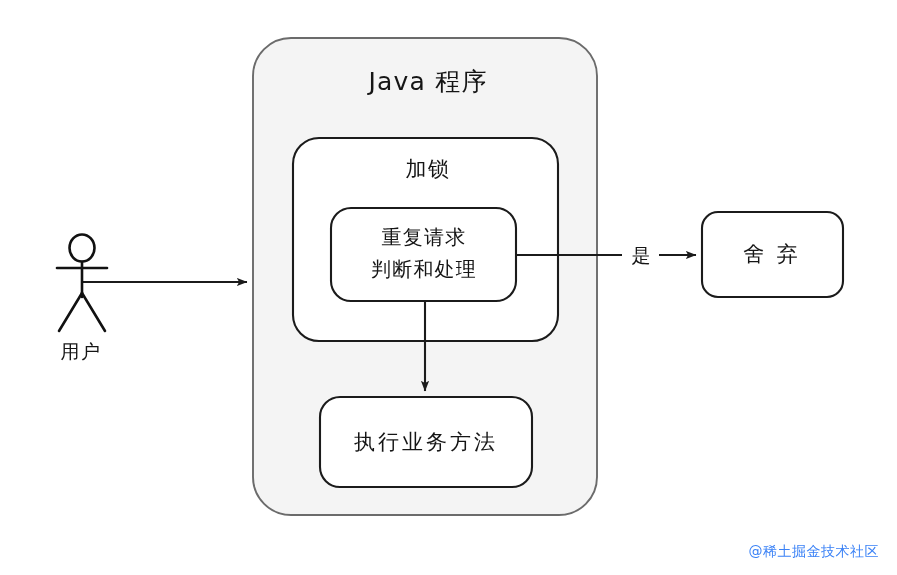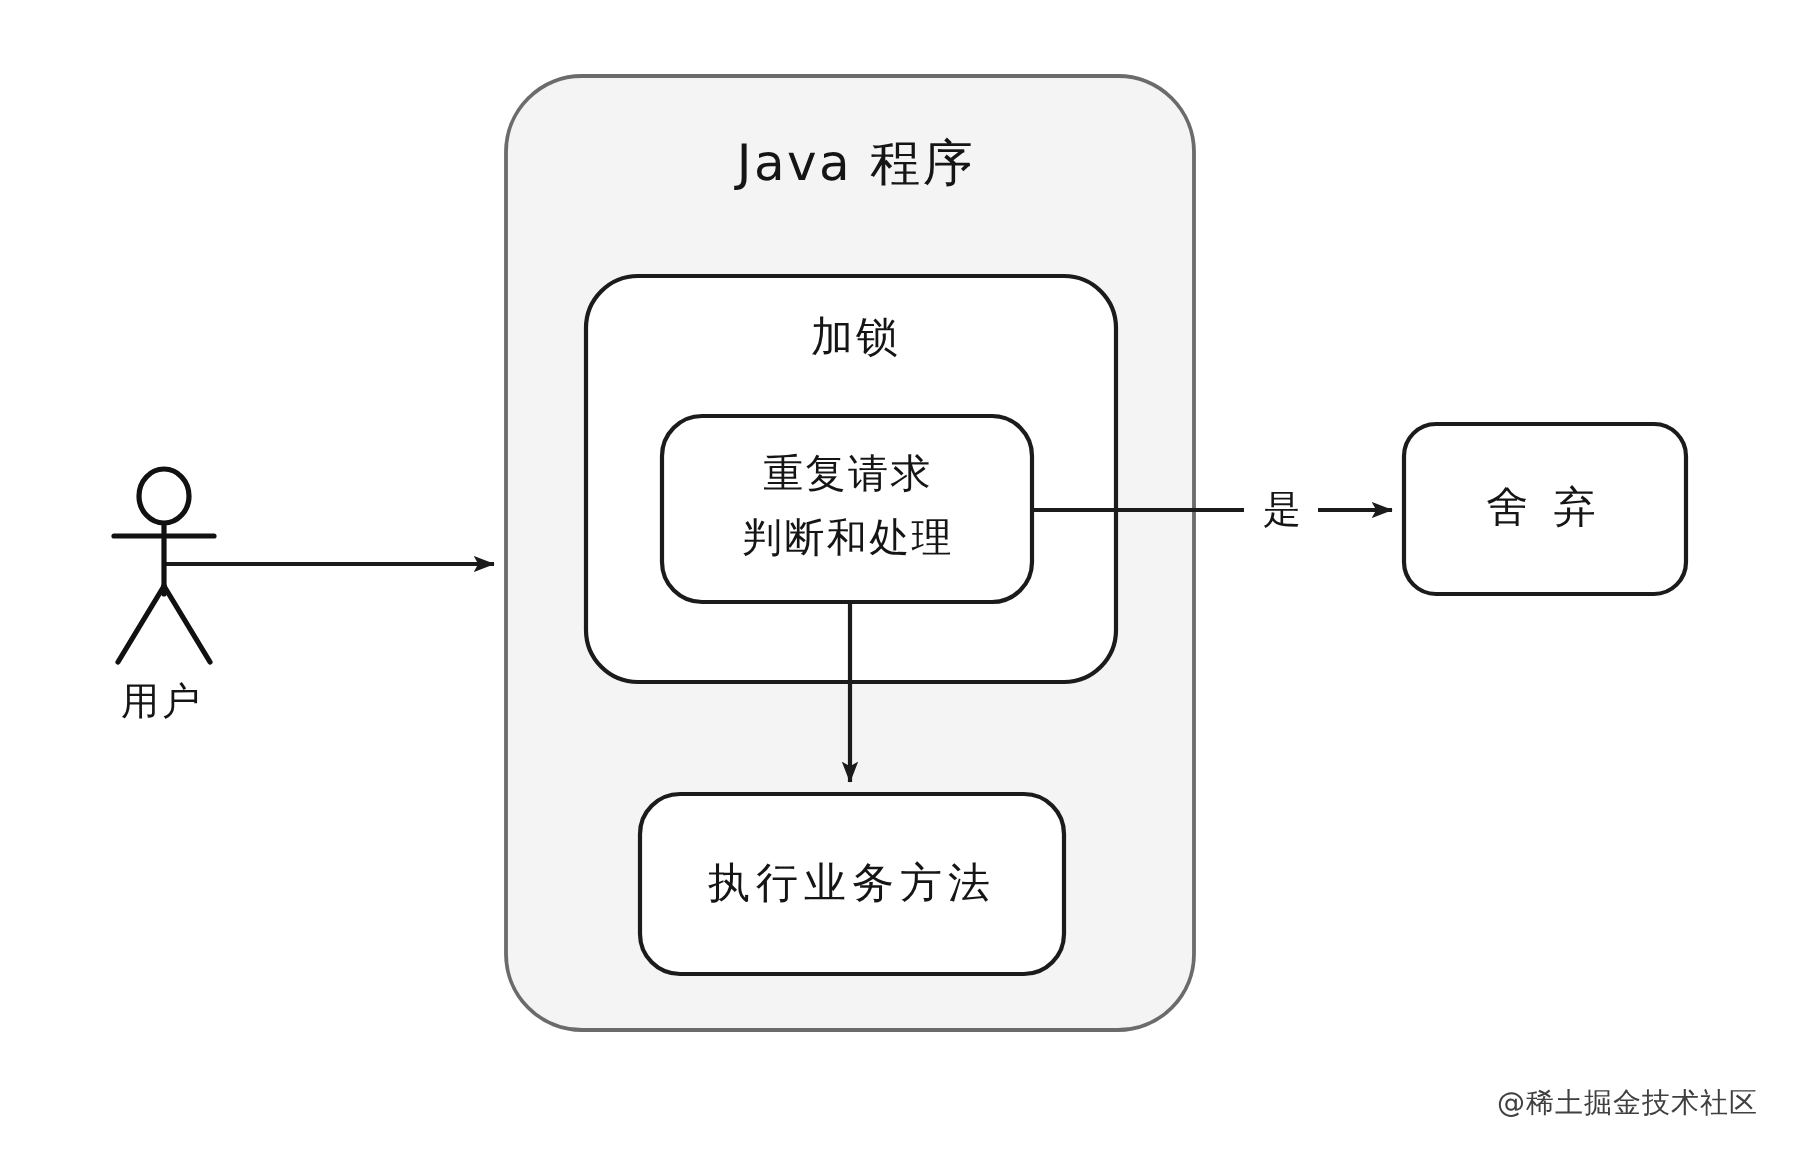--- a/index.html
+++ b/index.html
@@ -86,21 +86,21 @@
     letter-spacing: 1.5px;
   }
   .label-edge {
     font-size: 19px;
   }
   .watermark {
     position: absolute;
     right: 18px;
     bottom: 14px;
     font-size: 14px;
-    color: #404040;
+    color: #3b82f6;
     font-family: "DejaVu Sans", "Liberation Sans", sans-serif;
     letter-spacing: 0.5px;
     user-select: none;
   }
 </style>
 </head>
 <body>
 
 <div id="diagram-root">
 

